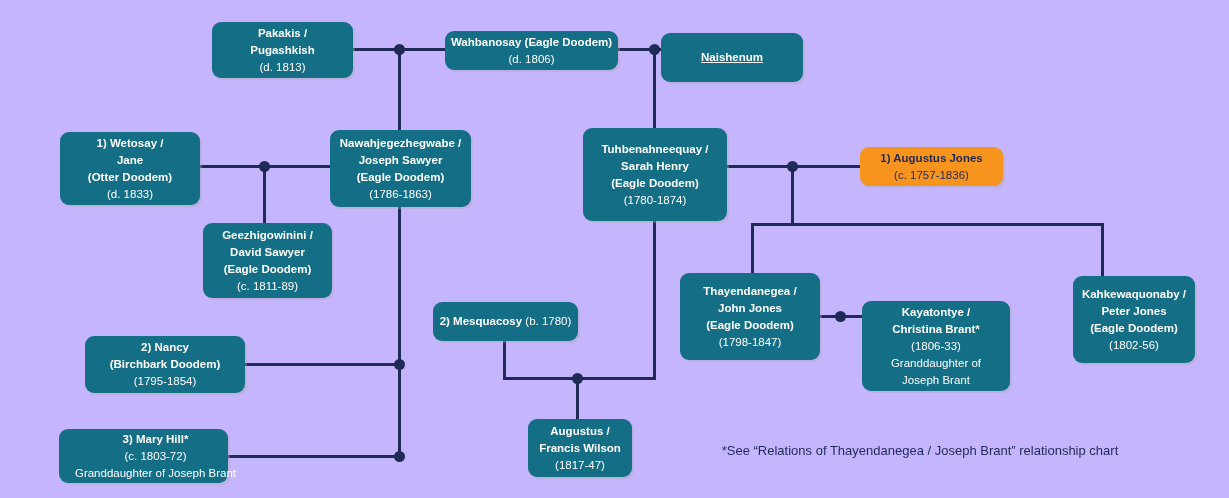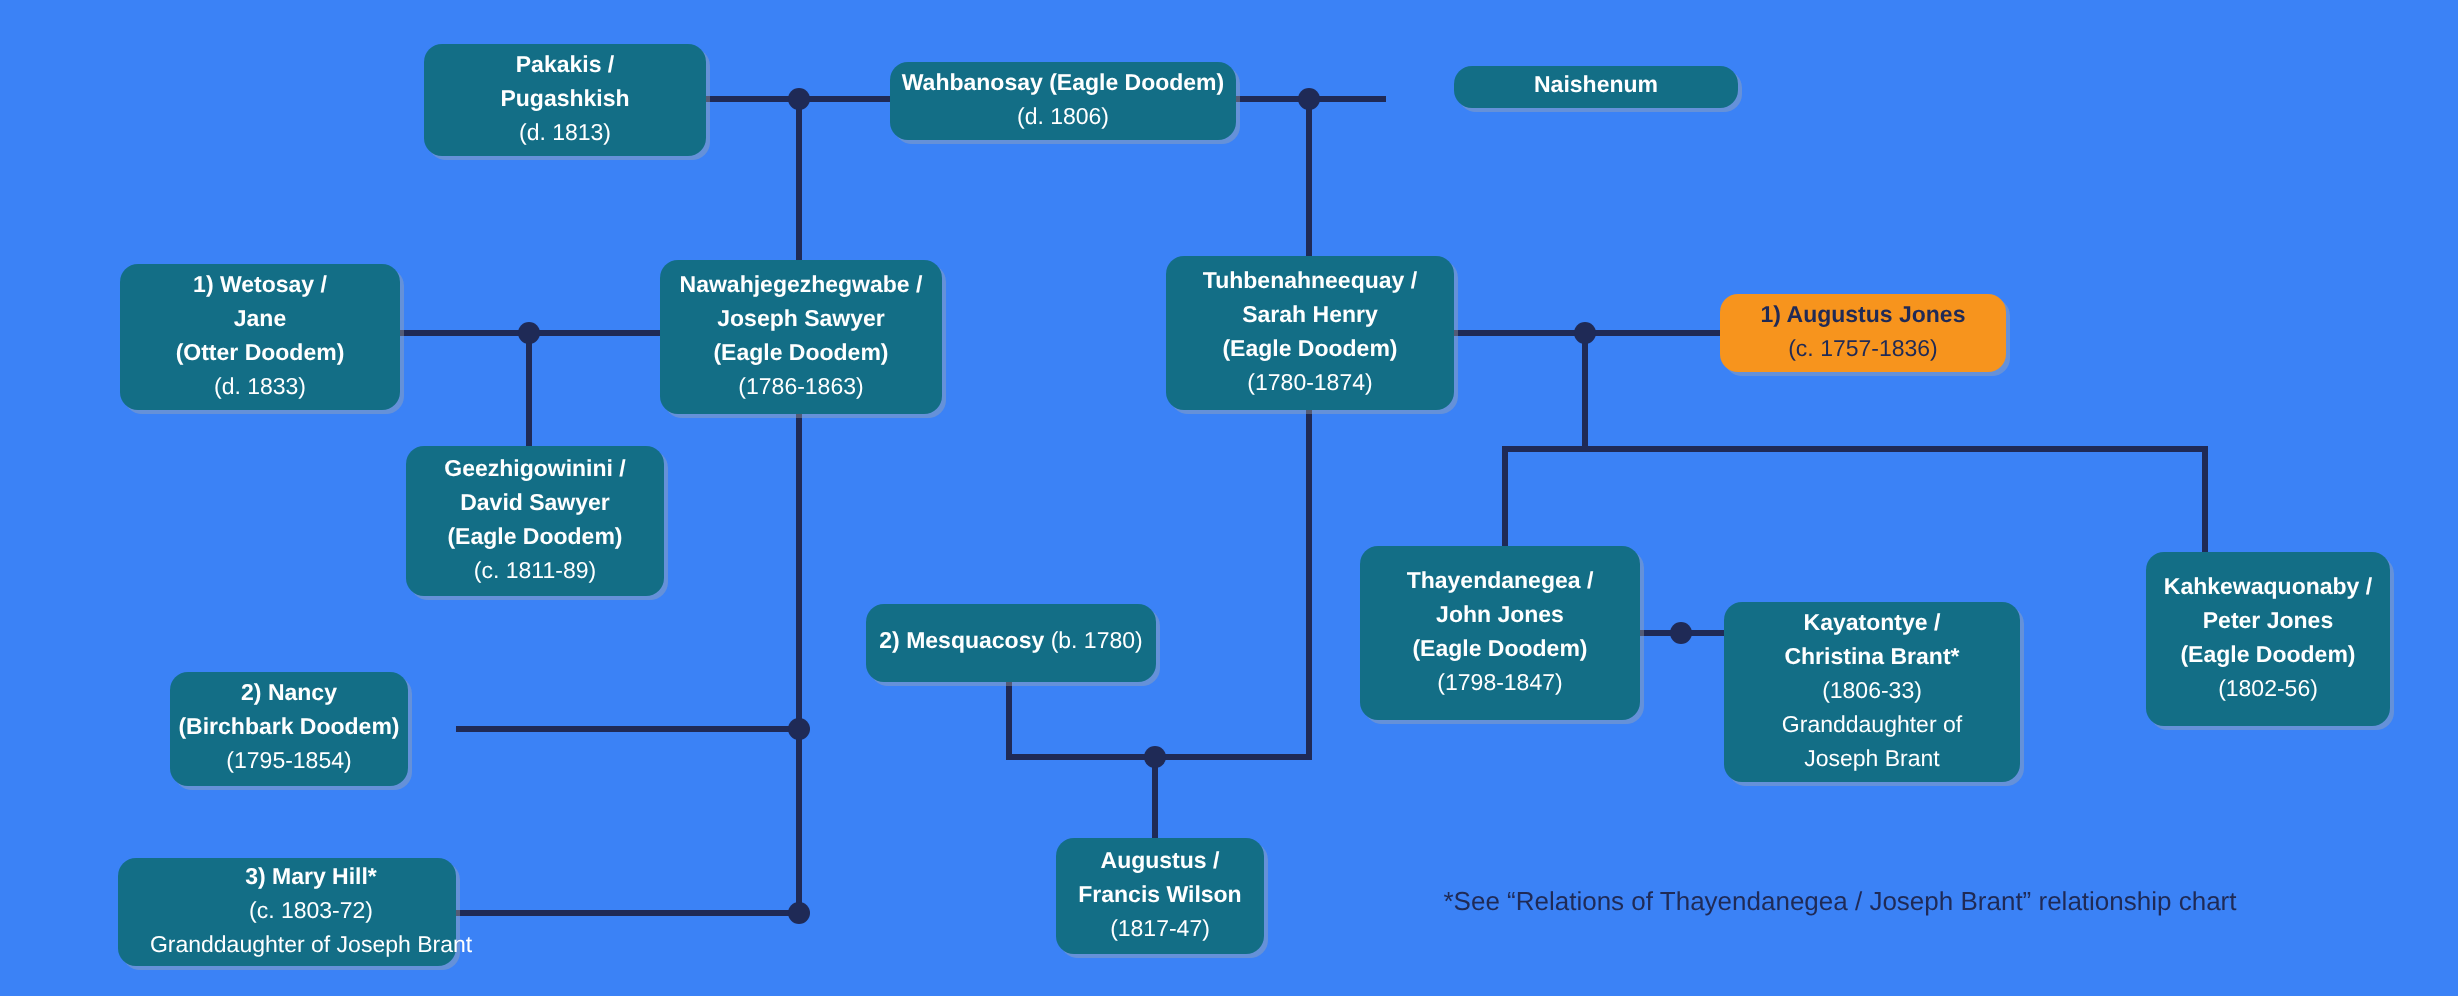--- a/index.html
+++ b/index.html
@@ -1,19 +1,19 @@
 <!DOCTYPE html>
 <html><head>
 <meta charset="utf-8">
 <style>
   html,body{margin:0;padding:0;background:#ffffff;}
   #canvas{
     position:relative;
     width:1229px;height:498px;
-    background:#3b82f6;
+    background:#c4b5fd;
     font-family:"Liberation Sans",sans-serif;
     overflow:hidden;
   }
   .node{
     position:absolute;
     box-sizing:border-box;
     border-radius:9px;
     background:#136E86;
     color:#ffffff;
     display:flex;flex-direction:column;
@@ -41,31 +41,31 @@
     position:absolute;
     left:650px;top:443px;width:540px;
     text-align:center;
     color:#1F2A56;
     font-size:13px;
     font-weight:normal;
   }
   
   #n-pakakis{left:212px;top:22px;width:141px;height:56px;}
   #n-wahbanosay{left:445px;top:31px;width:173px;height:39px;}
-  #n-naishenum{left:727px;top:33px;width:142px;height:21px;}
+  #n-naishenum{left:661px;top:33px;width:142px;height:49px;text-decoration:underline;}
   #n-wetosay{left:60px;top:132px;width:140px;height:73px;}
   #n-joseph{left:330px;top:130px;width:141px;height:77px;}
-  #n-sarah{left:583px;top:128px;width:144px;height:77px;justify-content:center;}
+  #n-sarah{left:583px;top:128px;width:144px;height:93px;justify-content:center;}
   #n-augustus{left:860px;top:147px;width:143px;height:39px;}
   #n-david{left:203px;top:223px;width:129px;height:75px;}
   #n-mesquacosy{left:433px;top:302px;width:145px;height:39px;}
   #n-john{left:680px;top:273px;width:140px;height:87px;}
   #n-christina{left:862px;top:273px;width:148px;height:90px;margin-top:28px;}
   #n-peter{left:1045px;top:276px;width:122px;height:87px;margin-left:28px;}
-  #n-nancy{left:85px;top:336px;width:119px;height:57px;text-align:right;}
+  #n-nancy{left:85px;top:336px;width:160px;height:57px;text-align:right;}
   #n-maryhill{left:59px;top:429px;width:169px;height:54px;padding-left:27px;}
   #n-wahbunoo{left:528px;top:419px;width:104px;height:58px;}
 </style>
 </head>
 <body>
 
 <div id="canvas">
 
   <div class="hline" style="left:353px;top:48px;width:92px;"></div>
   <div class="hline" style="left:618px;top:48px;width:75px;"></div>

